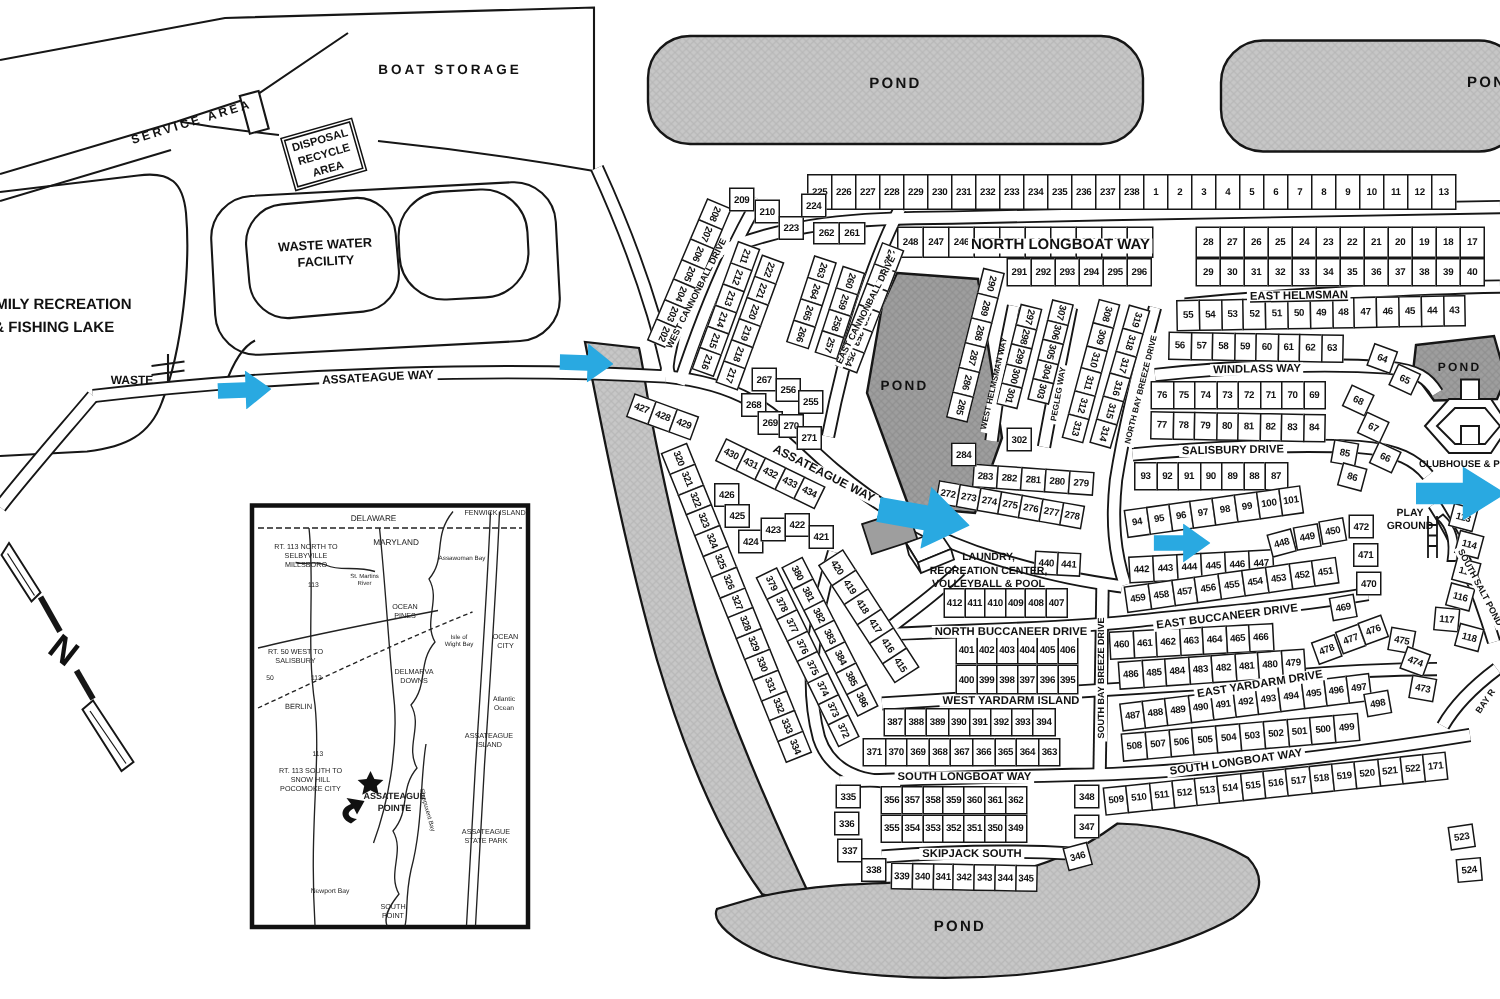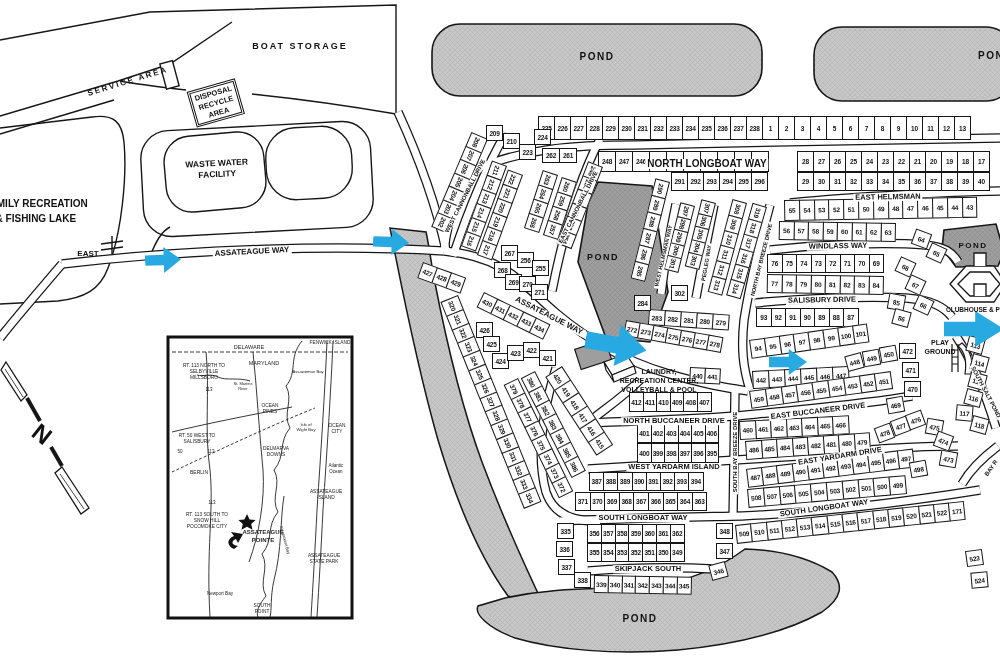--- a/index.html
+++ b/index.html
@@ -670,21 +670,21 @@
       <div class="lotcell single" style="left: 971px; top: 572px; transform: rotate(-5deg);">524</div>
       <div class="lotcell single" style="left: 967px; top: 337px; transform: rotate(15deg);">113</div>
       <div class="lotcell single" style="left: 971px; top: 355px; transform: rotate(15deg);">114</div>
       <div class="lotcell single" style="left: 969px; top: 373px; transform: rotate(15deg);">115</div>
       <div class="lotcell single" style="left: 965px; top: 390px; transform: rotate(15deg);">116</div>
       <div class="lotcell single" style="left: 956px; top: 405px; transform: rotate(5deg);">117</div>
       <div class="lotcell single" style="left: 971px; top: 417px; transform: rotate(15deg);">118</div>
     </div>
   <div id="labels">
       <div class="street" style="left: 707px; top: 164px; font-size: 10px; transform: translate(-50%, -50%) rotate(0deg);">NORTH LONGBOAT WAY</div>
-      <div class="street" style="left: 888px; top: 197px; font-size: 7.5px; transform: translate(-50%, -50%) rotate(-1deg);">EAST HELMSMAN</div>
+      <div class="street" style="left: 866px; top: 197px; font-size: 7.5px; transform: translate(-50%, -50%) rotate(-1deg); text-decoration: underline;">EAST HELMSMAN</div>
       <div class="street" style="left: 838px; top: 246px; font-size: 7.5px; transform: translate(-50%, -50%) rotate(-1deg);">WINDLASS WAY</div>
       <div class="street" style="left: 822px; top: 300px; font-size: 7.5px; transform: translate(-50%, -50%) rotate(-1deg);">SALISBURY DRIVE</div>
       <div class="street" style="left: 252px; top: 252px; font-size: 8px; transform: translate(-50%, -50%) rotate(-3deg);">ASSATEAGUE WAY</div>
       <div class="street" style="left: 549px; top: 316px; font-size: 8px; transform: translate(-50%, -50%) rotate(27deg);">ASSATEAGUE WAY</div>
       <div class="street" style="left: 465px; top: 196px; font-size: 6px; transform: translate(-50%, -50%) rotate(-63deg);">WEST CANNONBALL DRIVE</div>
       <div class="street" style="left: 578px; top: 207px; font-size: 6px; transform: translate(-50%, -50%) rotate(-63deg);">EAST CANNONBALL DRIVE</div>
       <div class="street" style="left: 664px; top: 256px; font-size: 5.5px; transform: translate(-50%, -50%) rotate(-77deg);">WEST HELMSMAN WAY</div>
       <div class="street" style="left: 707px; top: 263px; font-size: 5.5px; transform: translate(-50%, -50%) rotate(-80deg);">PEGLEG WAY</div>
       <div class="street" style="left: 762px; top: 260px; font-size: 5.5px; transform: translate(-50%, -50%) rotate(-76deg);">NORTH BAY BREEZE DRIVE</div>
       <div class="street" style="left: 735px; top: 452px; font-size: 6px; transform: translate(-50%, -50%) rotate(-90deg);">SOUTH BAY BREEZE DRIVE</div>
@@ -749,21 +749,21 @@
 
   <div class="fac" style="left:300px;top:47px;transform:translate(-50%,-50%);font-size:9px;letter-spacing:2px">BOAT STORAGE</div>
   <div class="fac" style="left:128px;top:82px;transform:translate(-50%,-50%) rotate(-17deg);font-size:8px;letter-spacing:2px">SERVICE AREA</div>
   <div class="fac boxed" style="left:216px;top:103px;transform:translate(-50%,-50%) rotate(-16deg);font-size:7.5px">DISPOSAL
 RECYCLE
 AREA</div>
   <div class="fac" style="left:217px;top:169px;transform:translate(-50%,-50%) rotate(-3deg);font-size:8.5px">WASTE WATER
 FACILITY</div>
   <div class="fac" style="left:-16px;top:196px;font-size:10px;text-align:center;line-height:1.5">FAMILY RECREATION
 &amp; FISHING LAKE</div>
-  <div class="fac" style="left:88px;top:254px;transform:translate(-50%,-50%);font-size:8px">EAST</div>
+  <div class="fac" style="left:88px;top:254px;transform:translate(-50%,-50%);font-size:8px">WASTE</div>
   <div class="fac" style="left:659px;top:381px;transform:translate(-50%,-50%);font-size:7px">LAUNDRY,
 RECREATION CENTER,
 VOLLEYBALL &amp; POOL</div>
   <div class="fac" style="left:946px;top:306px;font-size:6.5px;white-space:nowrap">CLUBHOUSE &amp; POOL</div>
   <div class="fac" style="left:940px;top:347px;transform:translate(-50%,-50%);font-size:7px">PLAY
 GROUND</div>
 
   <div class="pondlabel" style="left:597px;top:56px;transform:translate(-50%,-50%);font-size:10px">POND</div>
   <div class="pondlabel" style="left:978px;top:50px;font-size:10px">POND</div>
   <div class="pondlabel" style="left:603px;top:257px;transform:translate(-50%,-50%);font-size:9px">POND</div>

